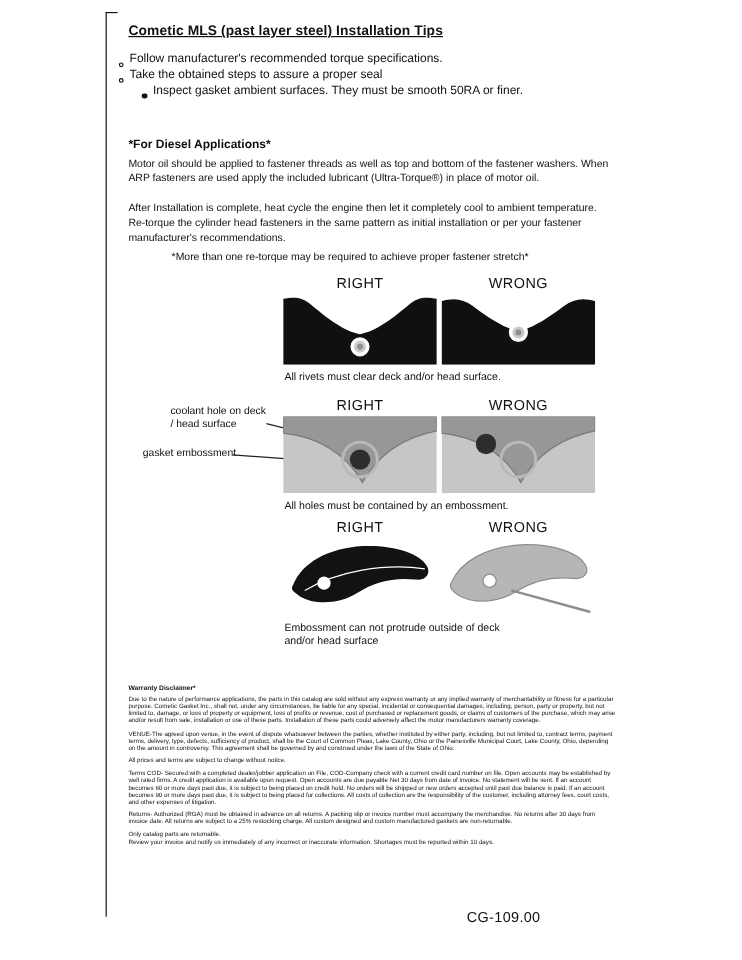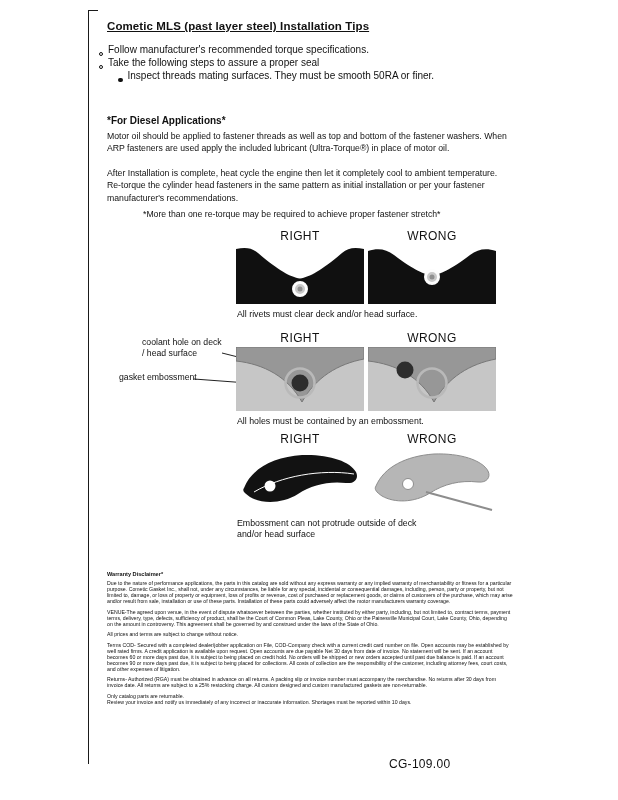--- a/index.html
+++ b/index.html
@@ -76,25 +76,25 @@
 
 <div class="abs title">Cometic MLS (past layer steel) Installation Tips</div>
 
 <div class="abs bullets">
   <div class="bullet-row">
     <span class="marker hollow"></span>
     <span class="txt">Follow manufacturer's recommended torque specifications.</span>
   </div>
   <div class="bullet-row">
     <span class="marker hollow"></span>
-    <span class="txt">Take the following steps to assure a proper seal</span>
+    <span class="txt">Take the obtained steps to assure a proper seal</span>
   </div>
   <div class="bullet-row sub">
     <span class="marker filled"></span>
-    <span class="txt">Inspect threads mating surfaces.  They must be smooth 50RA or finer.</span>
+    <span class="txt">Inspect gasket ambient surfaces.  They must be smooth 50RA or finer.</span>
   </div>
 </div>
 
 <div class="abs diesel-heading">*For Diesel Applications*</div>
 <div class="abs para para1">Motor oil should be applied to fastener threads as well as top and bottom of the fastener washers. When ARP fasteners are used apply the included lubricant (Ultra-Torque®) in place of motor oil.</div>
 <div class="abs para para2">After Installation is complete, heat cycle the engine then let it completely cool to ambient temperature. Re-torque the cylinder head fasteners in the same pattern as initial installation or per your fastener manufacturer's recommendations.</div>
 <div class="abs note">*More than one re-torque may be required to achieve proper fastener stretch*</div>
 
 <div class="abs col-label col-left r1-label">RIGHT</div>
 <div class="abs col-label col-right r1-label">WRONG</div>

